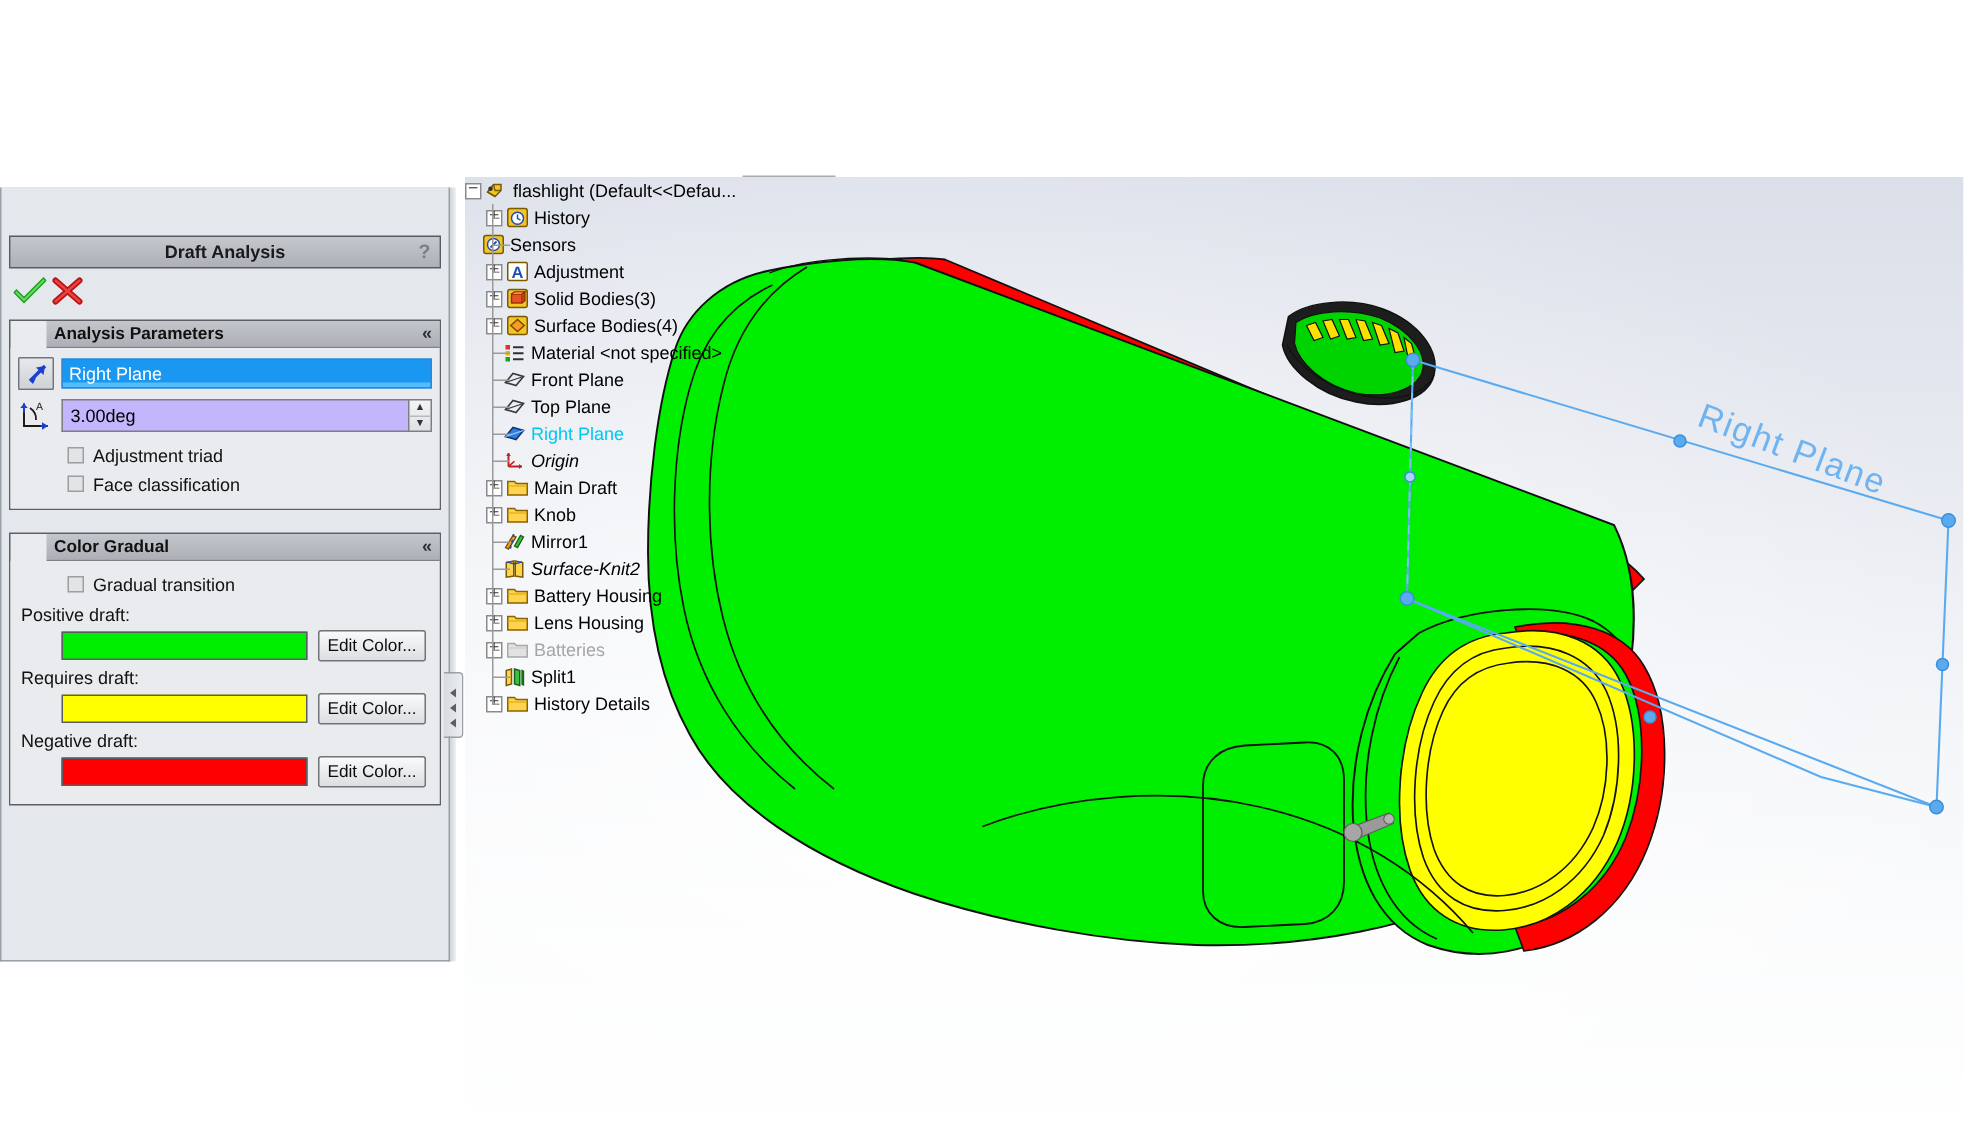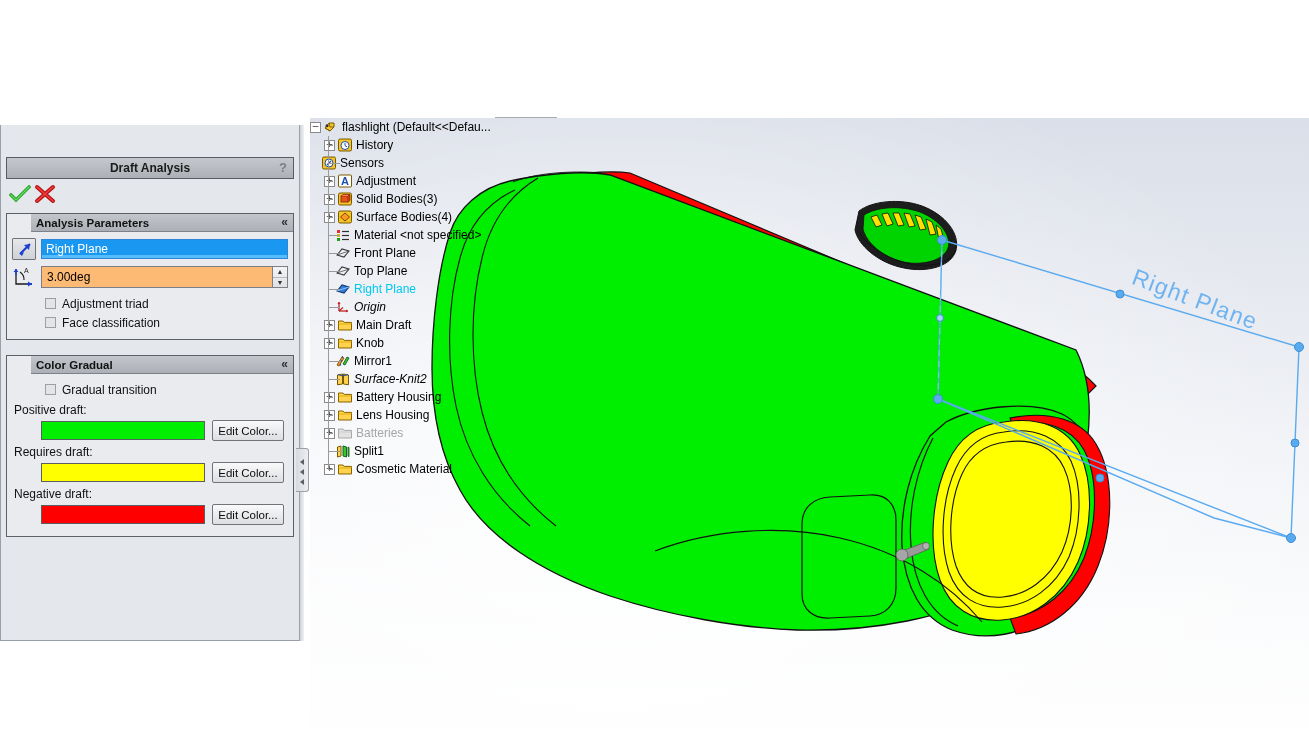--- a/index.html
+++ b/index.html
@@ -91,21 +91,21 @@
     display:flex;align-items:center;padding-left:4px;
     box-shadow:inset 0 -3px 0 #55bdfb;
   }
   .numicon{
     width:24px;height:22px;flex:0 0 auto;margin-right:5px;position:relative;
     background:transparent;
   }
   .numwrap{flex:1 1 auto;display:flex;height:22px;}
   .numbox{
     flex:1 1 auto;border:1px solid #7c8086;border-right:none;box-sizing:border-box;
-    background:#fdba74;font-size:12px;display:flex;align-items:center;padding-left:5px;
+    background:#c4b5fd;font-size:12px;display:flex;align-items:center;padding-left:5px;
   }
   .spin{width:16px;border:1px solid #7c8086;box-sizing:border-box;background:linear-gradient(to bottom,#f3f4f5,#dfe1e4);
         display:flex;flex-direction:column;}
   .spin div{flex:1 1 50%;display:flex;align-items:center;justify-content:center;font-size:7px;color:#333;}
   .spin div:first-child{border-bottom:1px solid #b7babe;}
 
   .cbrow{display:flex;align-items:center;height:19px;padding-left:33px;}
   .cbox{
     width:11px;height:11px;background:#e3e4e6;border:1px solid #9b9ea2;
     box-sizing:border-box;margin-right:6px;flex:0 0 auto;
@@ -464,21 +464,21 @@
       <path d="M13 4 L14 4.4 L14 13.6 L13 13.2 Z" fill="#35c535" stroke="#18621d" stroke-width="0.9"></path>
           </svg></span>
         <span class="tlabel">Split1</span>
       </div>
       <div class="trow" style="padding-left: 14px;">
         <span class="twist">+</span>
         <span class="ticon"><svg viewBox="0 0 16 16" width="16" height="16">
       <path d="M1.5 4 L6 4 L7.2 5.4 L14.5 5.4 L14.5 13 L1.5 13 Z" fill="#ffd34d" stroke="#8a6300" stroke-width="1"></path>
       <path d="M1.5 7 L14.5 7" stroke="#d8a800" stroke-width="0.8"></path>
           </svg></span>
-        <span class="tlabel">Cosmetic Material</span>
+        <span class="tlabel">History Details</span>
       </div>
       <div class="tline" style="left: 18px; top: 18px; width: 1px; height: 334px;"></div>
       <div class="tline" style="left: 18px; top: 27px; height: 1px; width: 5px;"></div>
       <div class="tline" style="left: 18px; top: 45px; height: 1px; width: 12px;"></div>
       <div class="tline" style="left: 18px; top: 63px; height: 1px; width: 5px;"></div>
       <div class="tline" style="left: 18px; top: 81px; height: 1px; width: 5px;"></div>
       <div class="tline" style="left: 18px; top: 99px; height: 1px; width: 5px;"></div>
       <div class="tline" style="left: 18px; top: 117px; height: 1px; width: 12px;"></div>
       <div class="tline" style="left: 18px; top: 135px; height: 1px; width: 12px;"></div>
       <div class="tline" style="left: 18px; top: 153px; height: 1px; width: 12px;"></div>

